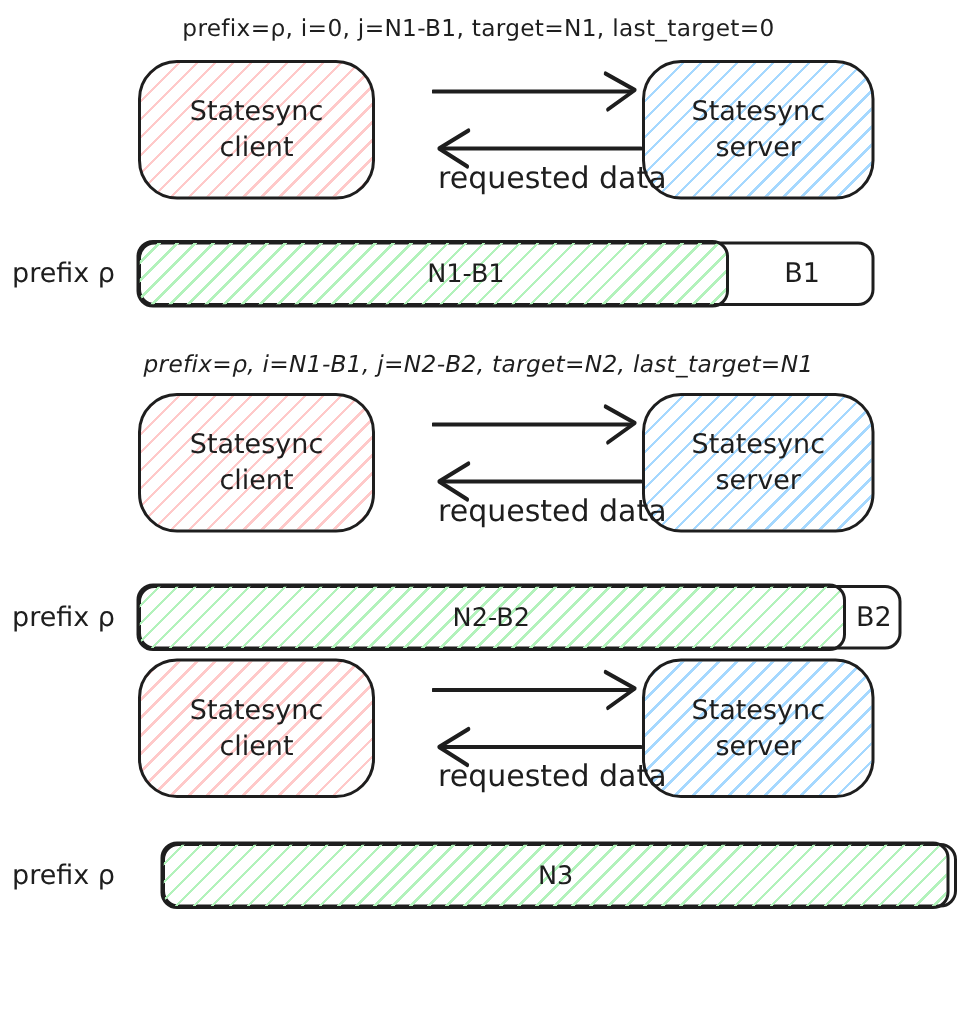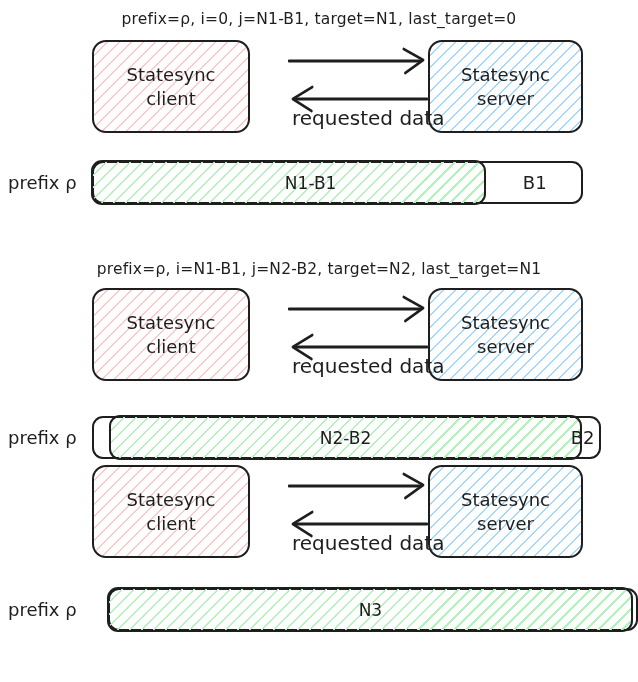--- a/index.html
+++ b/index.html
@@ -12,38 +12,38 @@
     position: relative;
   }
   .stage-caption {
     text-align: center;
     font-size: 15.5px;
     line-height: 22px;
     letter-spacing: 0.2px;
     white-space: nowrap;
   }
   .s1 .stage-caption { padding-top: 8px; }
-  .s2 .stage-caption { margin-top: 54px; }
+  .s2 .stage-caption { margin-top: 28px; font-style: italic; }
   .s3 .stage-caption { margin-top: 28px; }
 
   .diagram {
     position: relative;
     display: flex;
     align-items: stretch;
     height: 93px;
     margin-left: 92px;
     margin-right: 55px;
   }
   .s1 .diagram { margin-top: 10px; }
   .s2 .diagram { margin-top: 8px; }
   .s3 .diagram { margin-top: 6px; }
 
   .node {
     border: 2.6px solid var(--stroke, #1e1e1e);
-    border-radius: 14px;
+    border-radius: 26px;
     display: flex;
     align-items: center;
     justify-content: center;
     text-align: center;
     font-size: 18px;
     line-height: 1.3;
     white-space: pre-line;
     flex: none;
     background-color: #fff;
   }
@@ -155,21 +155,21 @@
         <path d="M31 47 L6 59 L30 71"></path>
       </svg>
       <div class="arrow-label">requested data</div>
     </div>
     <div class="node server">Statesync
 server</div>
   </div>
   <div class="bar-row">
     <div class="bar-label">prefix ρ</div>
     <div class="bar">
-      <div class="seg-fill" style="width: 93.5%; margin-left: 18px;">N2-B2</div>
+      <div class="seg-fill" style="width: 93.5%;">N2-B2</div>
       <div class="seg-rest" style="left: 93.5%;">B2</div>
     </div>
   </div>
 </section>
 
 <section class="stage s3">
   <div class="diagram">
     <div class="node client">Statesync
 client</div>
     <div class="channel">

